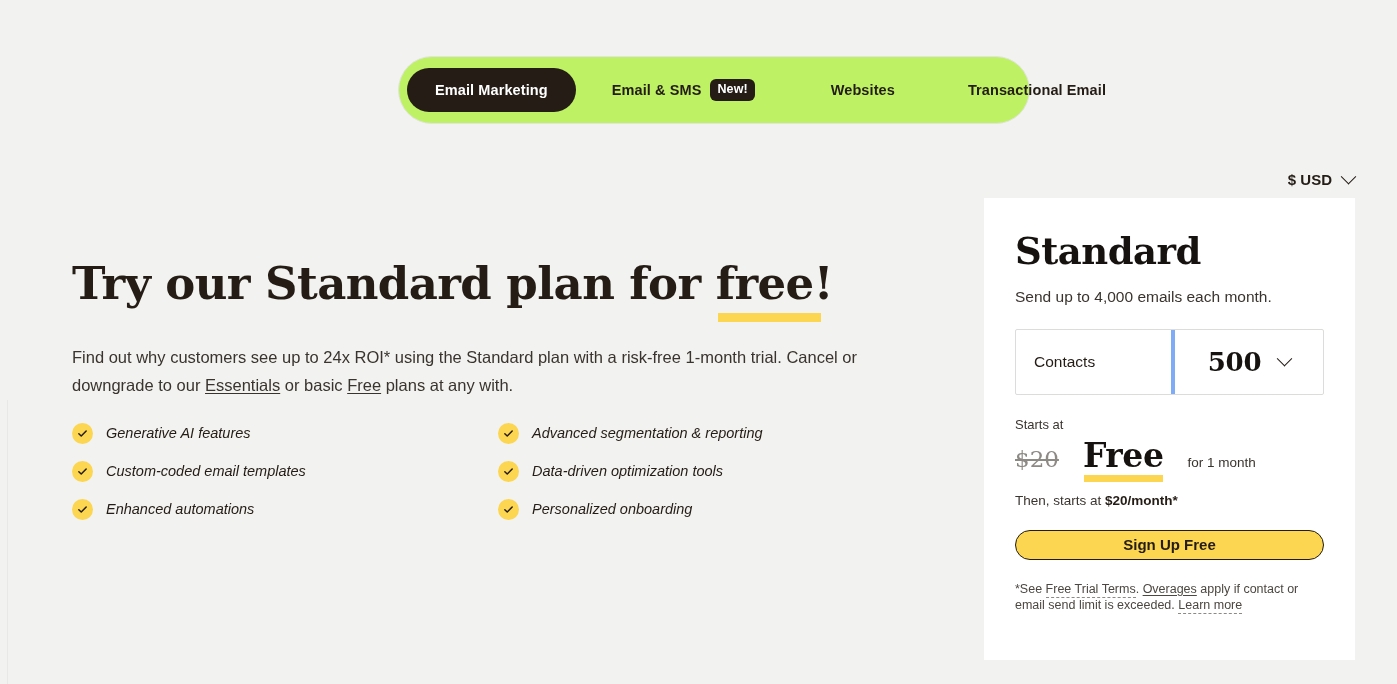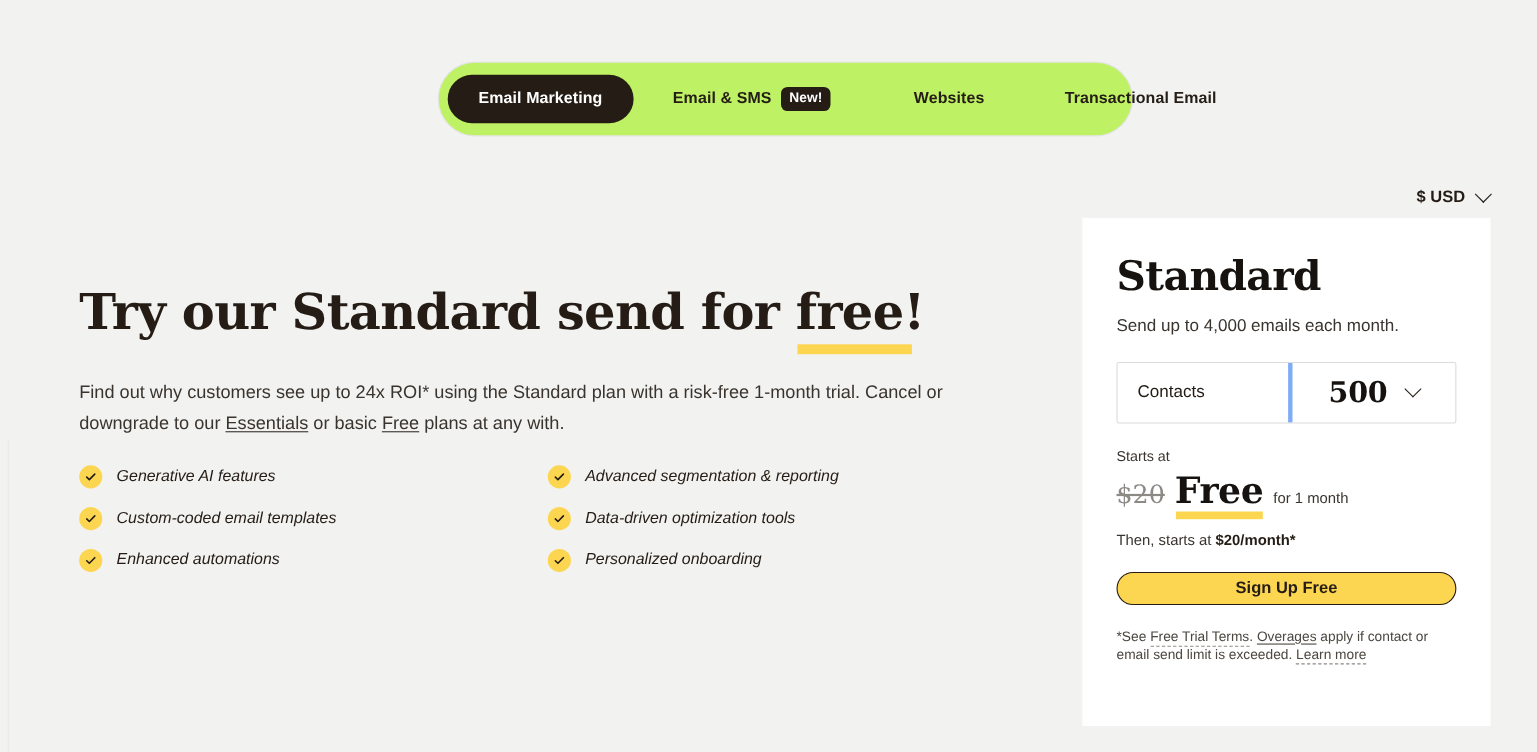--- a/index.html
+++ b/index.html
@@ -178,21 +178,21 @@
     line-height: 1.05;
   }
   .card-sub {
     margin-top: 17px;
     font-size: 15.5px;
     color: #3a342e;
   }
 
   .contacts-box {
     margin-top: 23px;
-    height: 56px;
+    height: 66px;
     border: 1px solid #dcdcda;
     border-radius: 2px;
     display: flex;
     align-items: stretch;
     cursor: pointer;
     justify-content: flex-end;
   }
   .contacts-label {
     flex: 1 1 auto;
     display: flex;
@@ -227,21 +227,21 @@
 
   .starts-at {
     margin-top: 22px;
     font-size: 13px;
     color: #3a342e;
   }
   .price-row {
     margin-top: 4px;
     display: flex;
     align-items: baseline;
-    gap: 9px;
+    gap: 24px;
   }
   .old-price {
     font-family: "DejaVu Serif", serif;
     font-size: 23px;
     color: #8d8a86;
     text-decoration: line-through;
   }
   .free-price {
     position: relative;
     font-family: "DejaVu Serif", serif;
@@ -321,21 +321,21 @@
   </div>
 </div>
 
 <div class="currency">
   <span>$ USD</span>
   <span class="chev"></span>
 </div>
 
 <div class="hero">
   <h1 class="headline">
-    <span>Try our Standard send for </span><span class="hl-mark">free!</span>
+    <span>Try our Standard plan for </span><span class="hl-mark">free!</span>
   </h1>
   <p class="subcopy">
     <span>Find out why customers see up to 24x ROI* using the Standard plan with a risk-free 1-month trial. Cancel or downgrade to our </span><a href="#">Essentials</a><span> or basic </span><a href="#">Free</a><span> plans at any with.</span>
   </p>
 </div>
 
 <div class="features">
   <div class="feat">
     <span class="tick">
       <svg width="11" height="11" viewBox="0 0 12 12">

